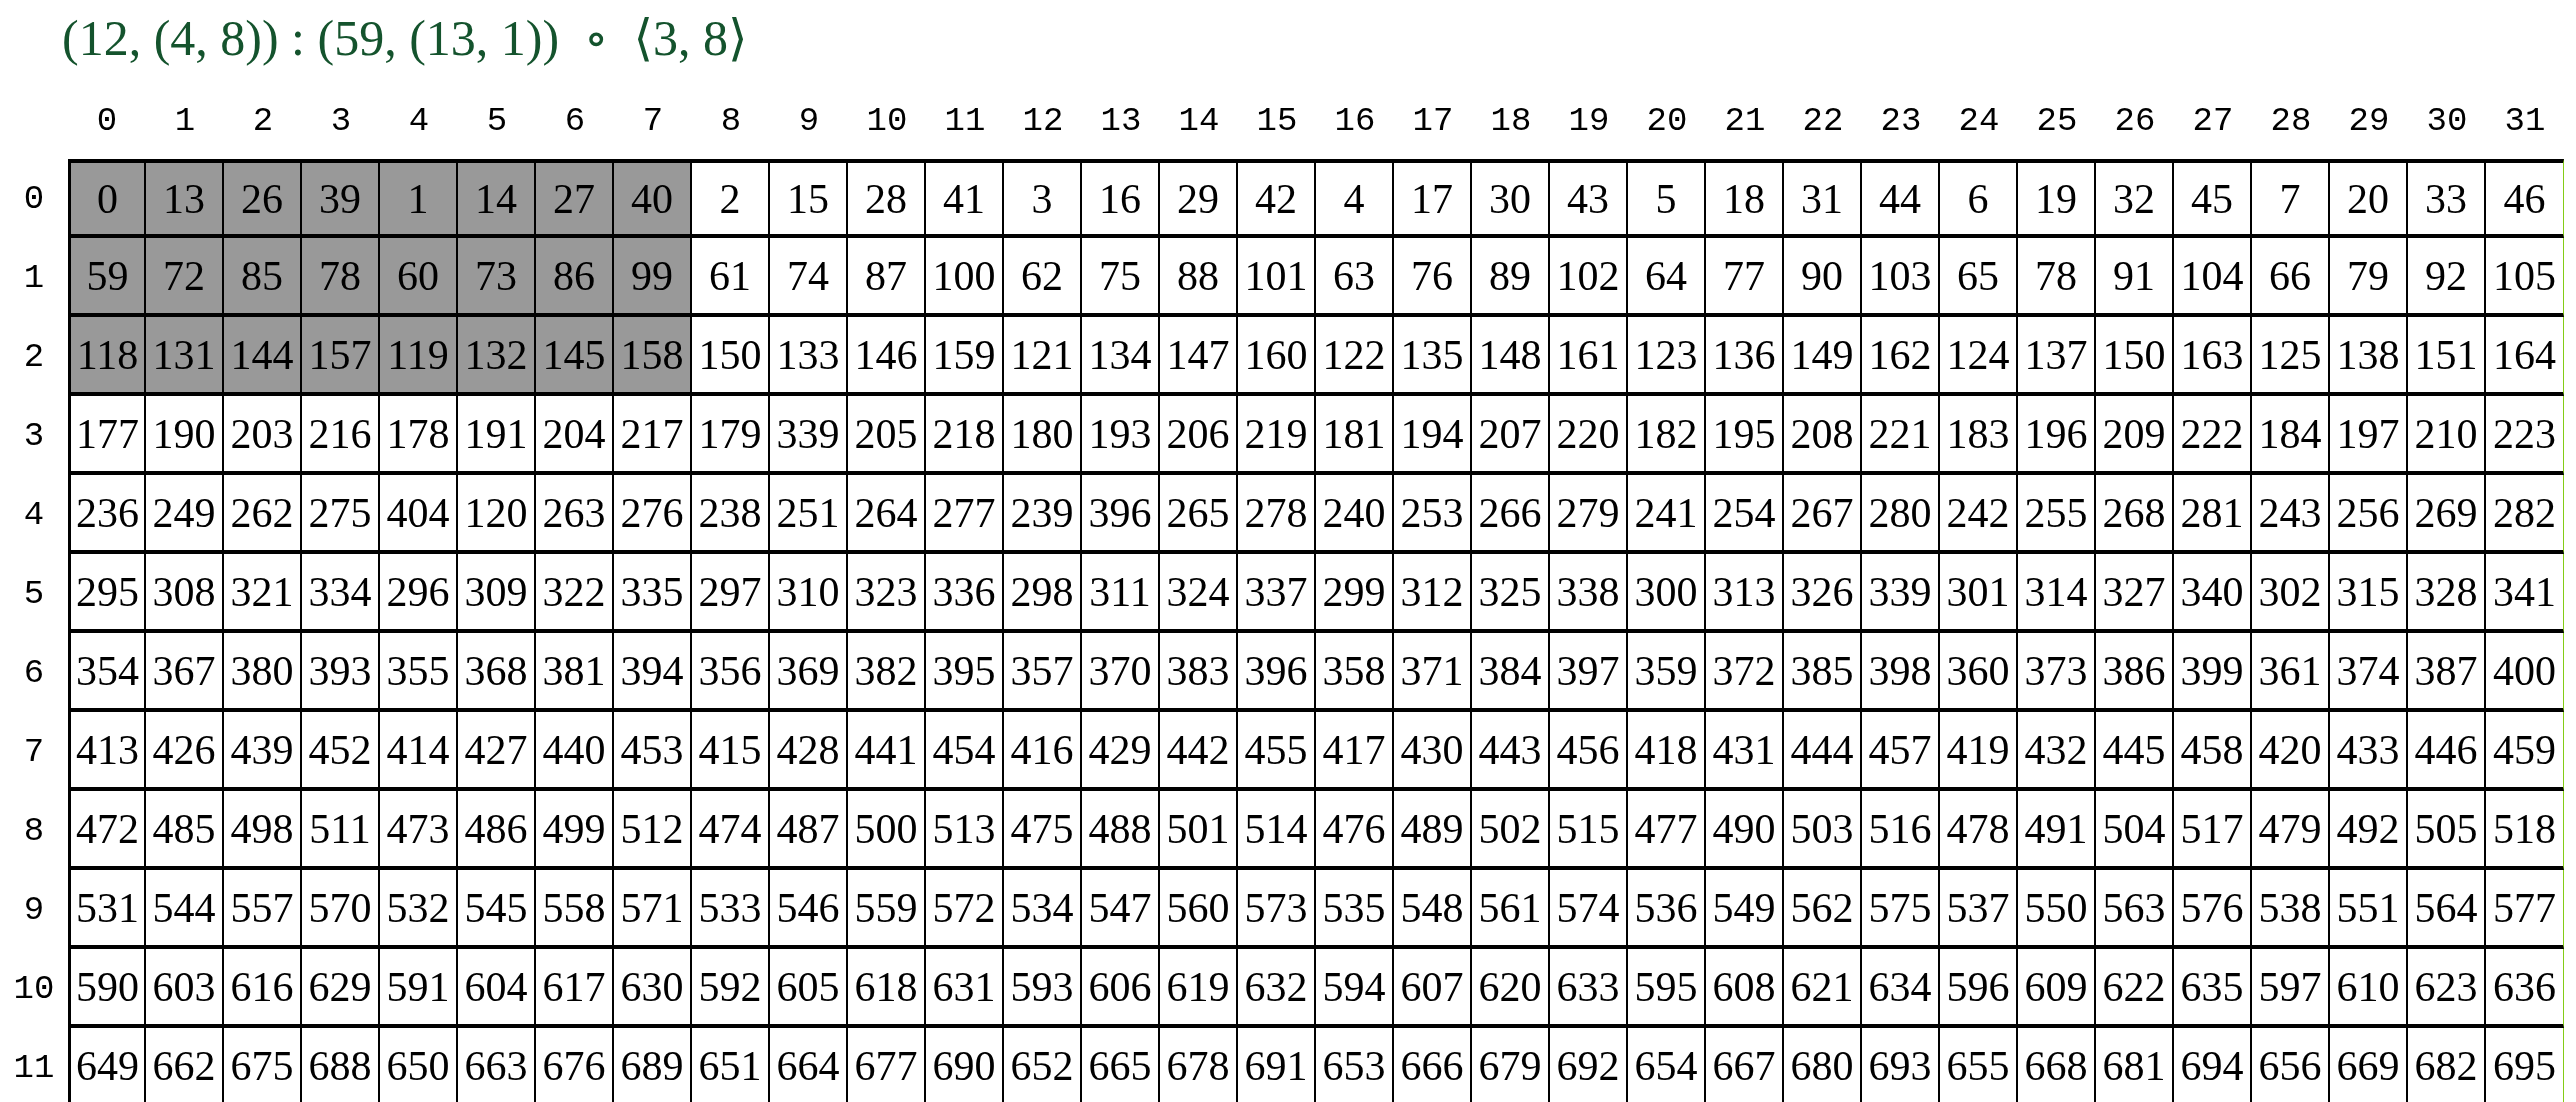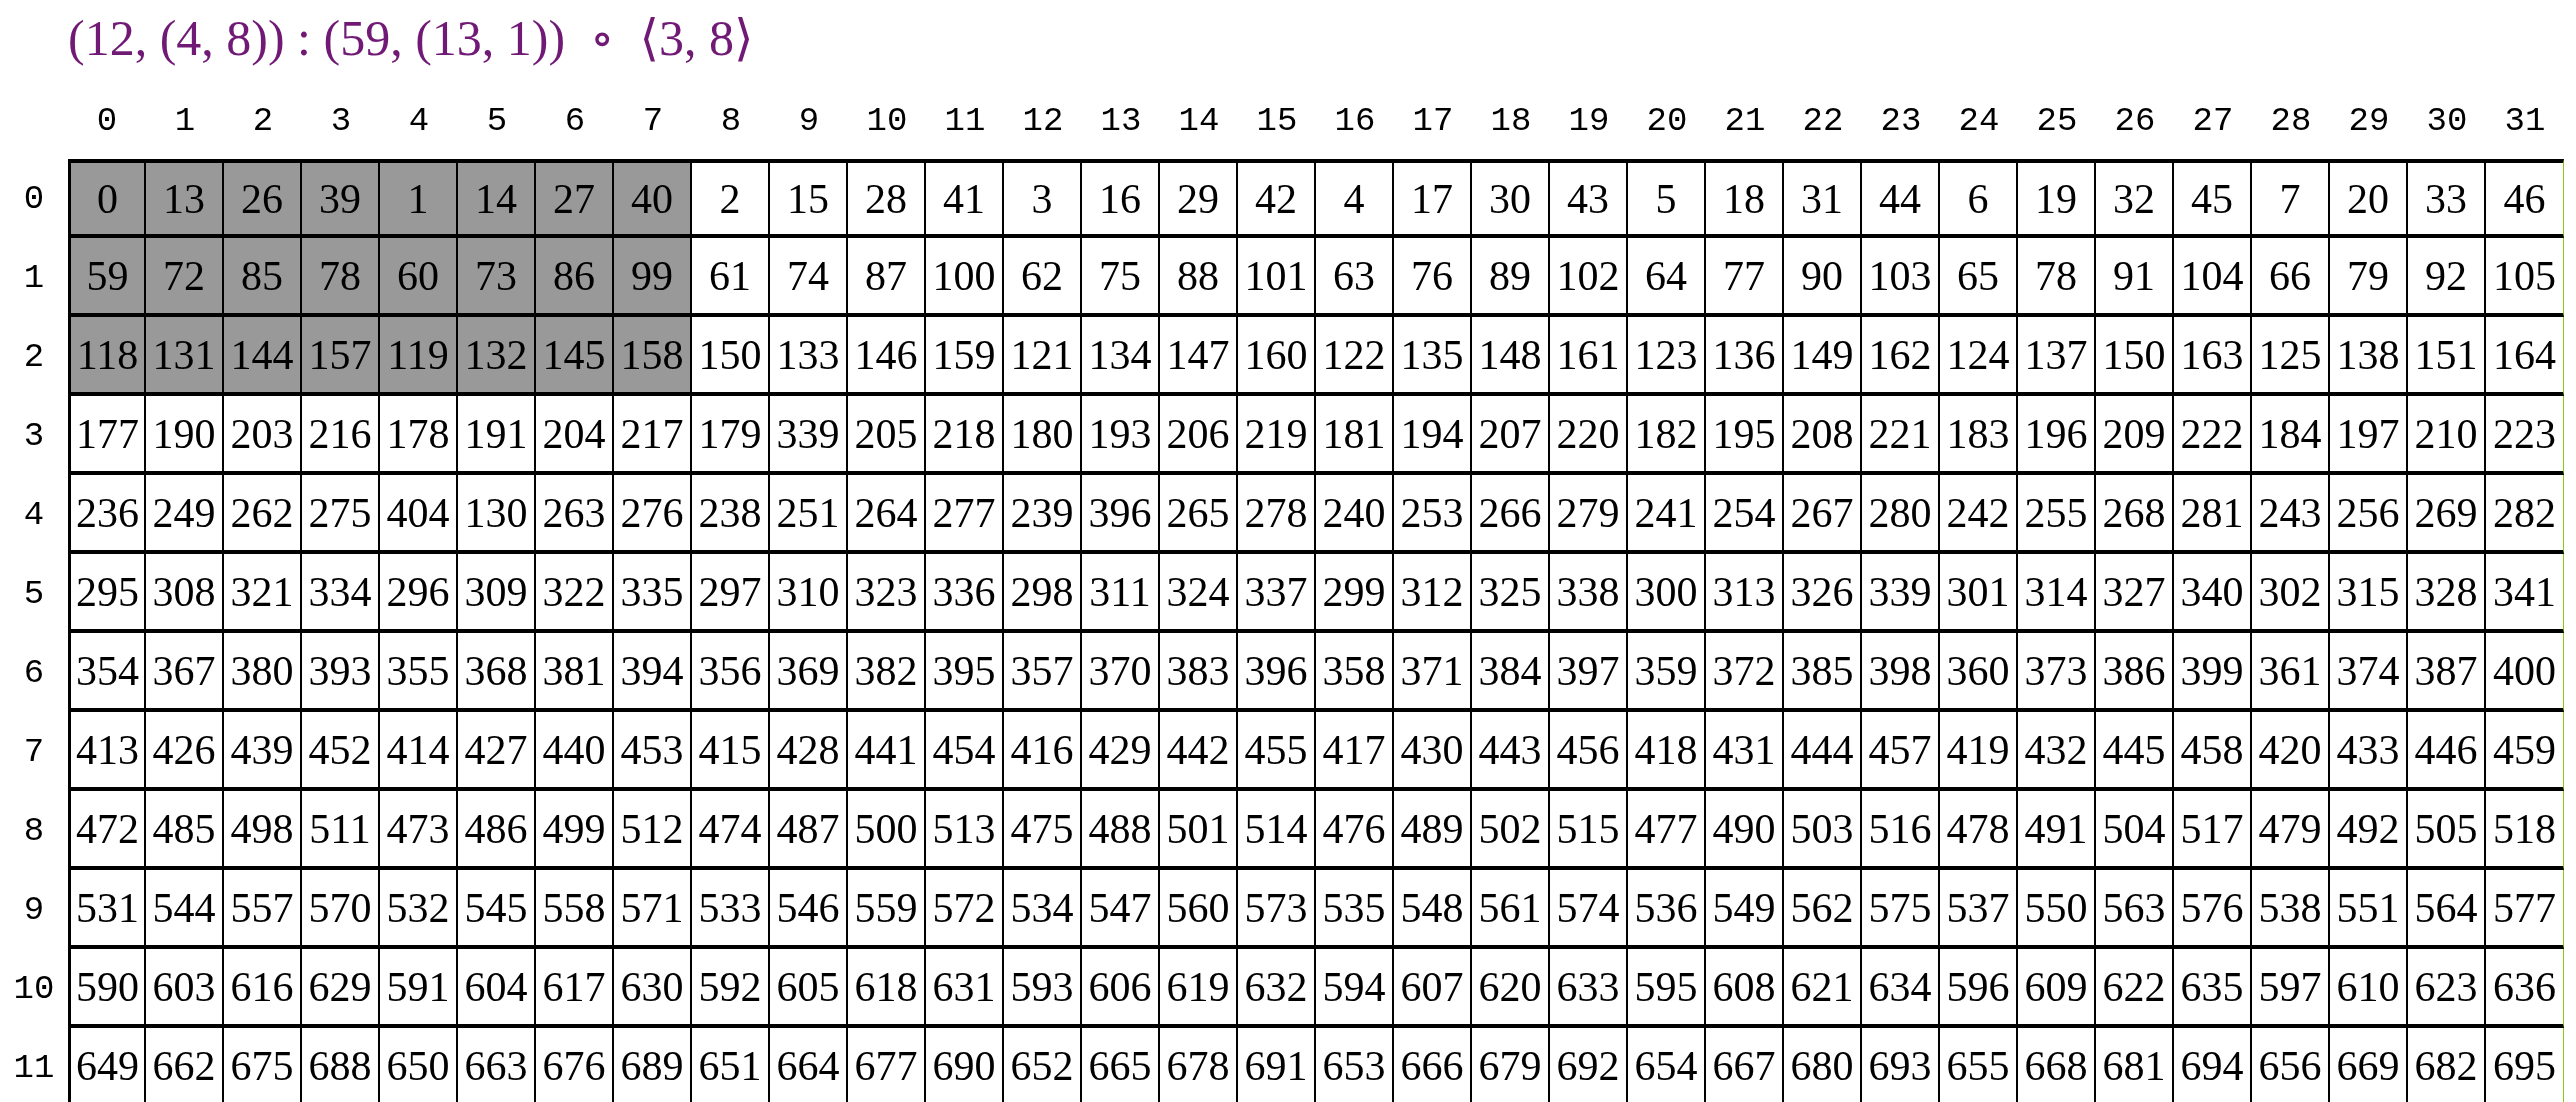--- a/index.html
+++ b/index.html
@@ -11,26 +11,26 @@
     position: relative;
     width: 2576px;
     height: 1102px;
     background: #ffffff;
     overflow: hidden;
     font-family: "Liberation Serif", "DejaVu Serif", serif;
     color: #000000;
   }
   #title {
     position: absolute;
-    left: 68px;
+    left: 62px;
     top: 2px;
     font-size: 50px;
     line-height: 72px;
     font-family: "Liberation Serif", "DejaVu Serif", serif;
-    color: #701a75;
+    color: #14532d;
     white-space: pre;
   }
   #matrix-grid {
     position: absolute;
     left: 0;
     top: 97px;
     display: grid;
     grid-template-columns: 68px repeat(32, 78px);
     grid-template-rows: 62px repeat(12, 79px);
   }
@@ -233,21 +233,21 @@
       <div class="cell">184</div>
       <div class="cell">197</div>
       <div class="cell">210</div>
       <div class="cell last">223</div>
       <div class="rowhead">4</div>
       <div class="cell first">236</div>
       <div class="cell">249</div>
       <div class="cell">262</div>
       <div class="cell">275</div>
       <div class="cell">404</div>
-      <div class="cell">130</div>
+      <div class="cell">120</div>
       <div class="cell">263</div>
       <div class="cell">276</div>
       <div class="cell">238</div>
       <div class="cell">251</div>
       <div class="cell">264</div>
       <div class="cell">277</div>
       <div class="cell">239</div>
       <div class="cell">396</div>
       <div class="cell">265</div>
       <div class="cell">278</div>

